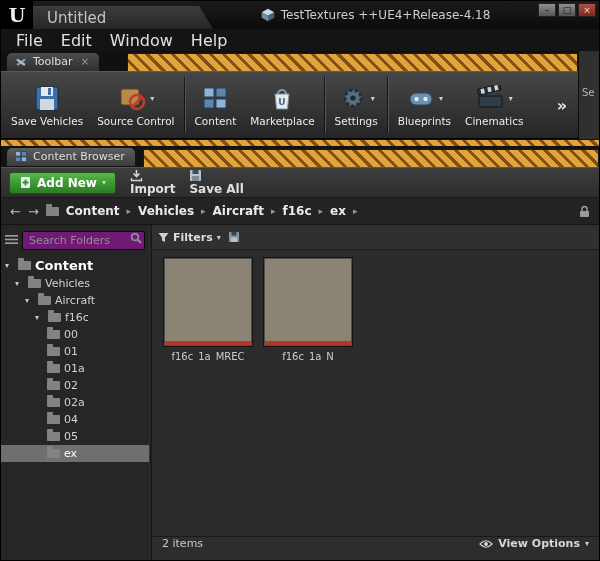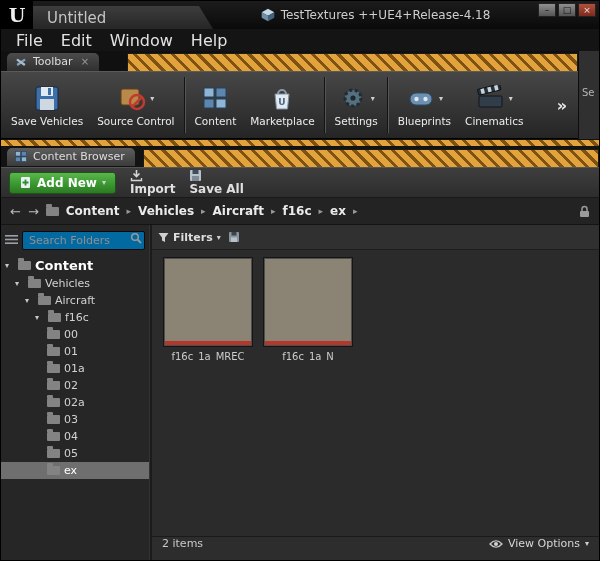--- a/index.html
+++ b/index.html
@@ -67,21 +67,21 @@
   .nav-arrow { color: #bdbdbd; font-size: 13px; line-height: 1; }
   .crumb { color: #eaeaea; font-size: 12px; font-weight: bold; }
   .crumb-sep { color: #9a9a9a; font-size: 9px; }
   .lock { margin-left: auto; display: flex; align-items: center; }
 
   
   .cb-body { flex: 1; display: flex; min-height: 0; }
   .sources { width: 148px; background: #262626; display: flex; flex-direction: column; flex: 0 0 auto; }
   .src-search-row { display: flex; align-items: center; gap: 4px; padding: 4px 4px 3px 4px; }
   .searchbox { position: relative; flex: 1; }
-  .searchbox input { width: 100%; background: #0369a1; border: 1px solid #0a0a0a; border-radius: 2px;
+  .searchbox input { width: 100%; background: #701a75; border: 1px solid #0a0a0a; border-radius: 2px;
                      color: #b9b9b9; font-size: 11px; padding: 2px 18px 2px 6px; font-family: "DejaVu Sans", sans-serif; }
   .searchbox input::placeholder { color: #8f8f8f; }
   .searchbox .mag { position: absolute; right: 3px; top: 3px; }
   .tree { flex: 1; overflow: hidden; padding-top: 2px; }
   .trow { height: 17px; display: flex; align-items: center; gap: 4px; font-size: 11px; color: #d2d2d2; }
   .trow.root { height: 20px; font-size: 13px; font-weight: bold; color: #fff; }
   .trow.selected { background: var(--selection); color: #fff; }
   .d0 { padding-left: 4px; } .d1 { padding-left: 14px; } .d2 { padding-left: 24px; }
   .d3 { padding-left: 34px; } .d4 { padding-left: 46px; align-items: center; }
   .exp { font-size: 8px; color: #c7c7c7; width: 9px; }
@@ -96,21 +96,21 @@
   .filters-btn { display: flex; align-items: center; gap: 4px; color: #dedede; font-size: 11px; font-weight: bold; }
   .assets { flex: 1; display: flex; align-items: flex-start; gap: 8px; padding: 8px 10px; }
   .tile { width: 92px; display: flex; flex-direction: column; align-items: center; gap: 5px; }
   .thumb { width: 88px; height: 88px; background: var(--thumb_tan); border: 1px solid #4e4e4e;
            outline: 1px solid #151515; position: relative; }
   .thumb::after { content: ""; position: absolute; left: 0; right: 0; bottom: 0; height: 4px; background: var(--thumb_stripe); }
   .tile-name { font-size: 10px; color: #cccccc; max-width: 92px; white-space: nowrap; overflow: hidden; }
 
   .statusbar { height: 24px; display: flex; align-items: flex-start; padding: 0 10px;
                background: #2d2d2d; border-top: 1px solid #1a1a1a; color: #c9c9c9; font-size: 11px; flex: 0 0 auto; }
-  .view-options { margin-left: auto; display: flex; align-items: center; gap: 5px; color: #d6d6d6; font-weight: normal; }
+  .view-options { margin-left: auto; display: flex; align-items: center; gap: 5px; color: #d6d6d6; font-weight: bold; }
 </style>
 </head>
 <body>
 
 <div class="window">
 
   <div class="titlebar">
     <div class="ue-logo">U</div>
     <div class="doc-tab">
       <span>Untitled</span>
@@ -371,24 +371,20 @@
           <div class="trow d4">
             <span class="fold"></span>
             <span>02</span>
           </div>
           <div class="trow d4">
             <span class="fold"></span>
             <span>02a</span>
           </div>
           <div class="trow d4">
             <span class="fold"></span>
-            <span>03</span>
-          </div>
-          <div class="trow d4">
-            <span class="fold"></span>
             <span>04</span>
           </div>
           <div class="trow d4">
             <span class="fold"></span>
             <span>05</span>
           </div>
           <div class="trow d4 selected">
             <span class="fold"></span>
             <span>ex</span>
           </div>

